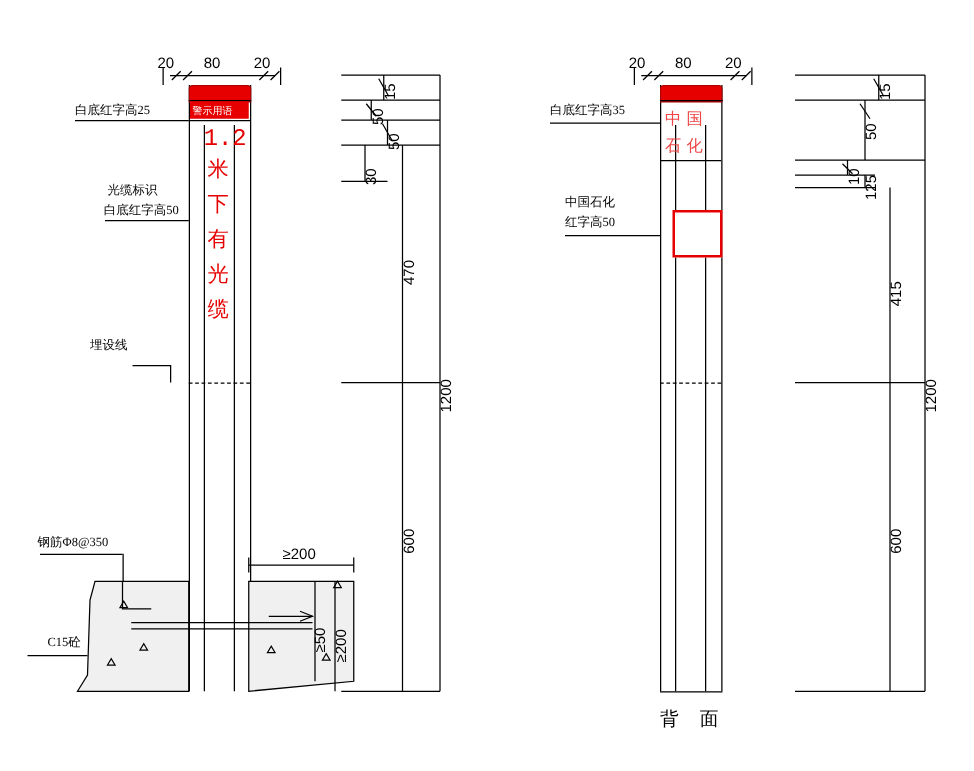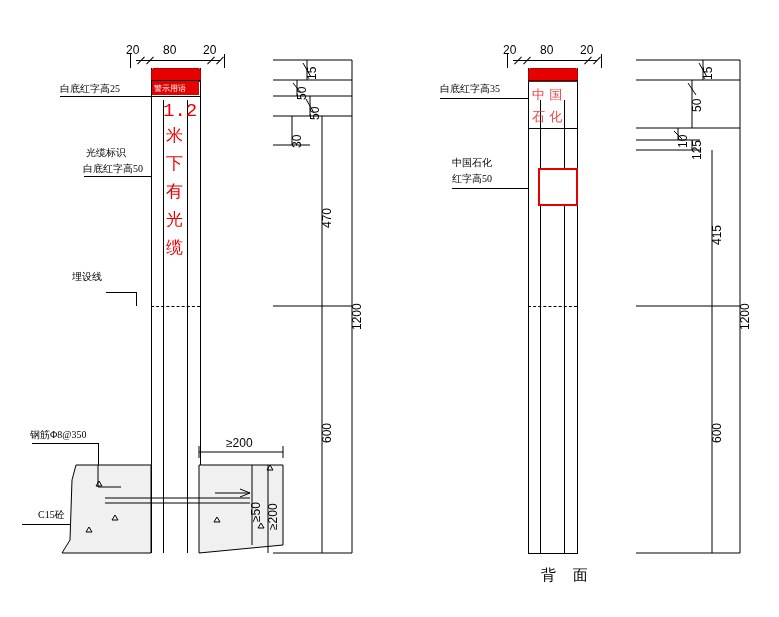--- a/index.html
+++ b/index.html
@@ -299,15 +299,15 @@
   </svg>
 
   <div class="vert" style="left:701px; top:80px;">15</div>
   <div class="vert" style="left:690px; top:112px;">50</div>
   <div class="vert" style="left:676px; top:148px;">10</div>
   <div class="vert" style="left:690px; top:160px;">125</div>
   <div class="vert" style="left:710px; top:245px;">415</div>
   <div class="vert" style="left:710px; top:443px;">600</div>
   <div class="vert" style="left:738px; top:330px;">1200</div>
 
-  <div class="title-plain" style="left:528px; top:566px;margin-left:13px;">背   面</div>
+  <div class="title-plain" style="left:528px; top:566px;">背   面</div>
 
 </div>
 
 </body></html>

